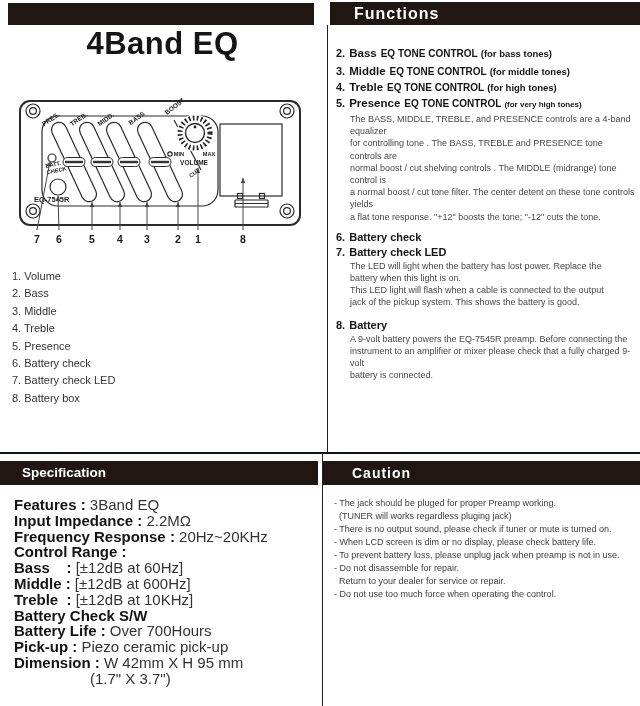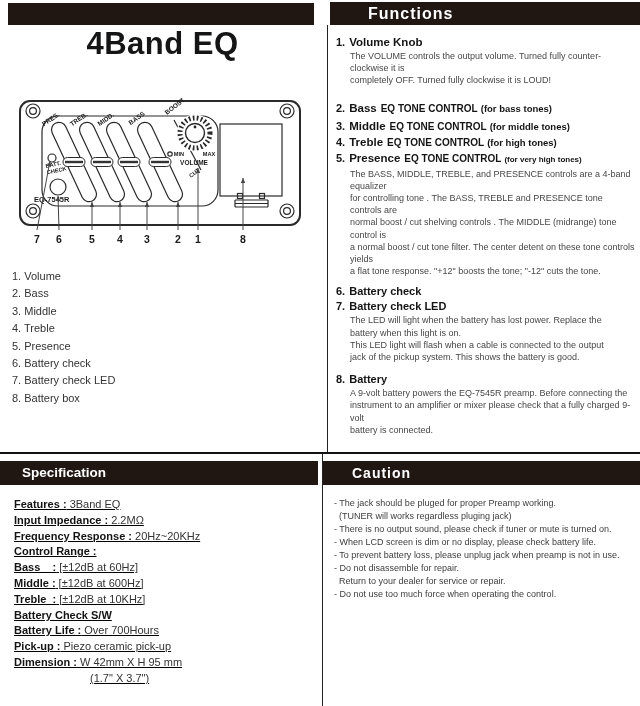--- a/index.html
+++ b/index.html
@@ -6,21 +6,21 @@
   .page {
     position:relative; width:640px; height:706px; background:#fff;
     font-family:"Liberation Sans","DejaVu Sans",sans-serif; overflow:hidden;
     margin:0 auto;
   }
   .bar {
     position:absolute; background:#201712; color:#fff; font-weight:bold;
     box-sizing:border-box;
   }
   #bar-left-top  { left:8px;  top:3px;   width:306px; height:22px; font-size:14.5px; line-height:22px; text-align:center; white-space:pre; letter-spacing:0px;font-style:italic; }
-  #bar-right-top { left:330px; top:2px;  width:310px; height:23px; font-size:16px;  line-height:23px; padding-left:38px; letter-spacing:1px; }
+  #bar-right-top { left:330px; top:2px;  width:310px; height:23px; font-size:16px;  line-height:23px; padding-left:24px; letter-spacing:1px; }
   #bar-left-bottom  { left:0;  top:461px; width:318px; height:24px; font-size:13.5px; line-height:24px; padding-left:22px; }
   #bar-right-bottom { left:322px; top:461px; width:318px; height:24px; font-size:14px; line-height:24px; padding-left:30px; letter-spacing:1px; }
 
   .vdiv { position:absolute; width:1px; background:#222; }
   #vdiv-top    { left:327px; top:25px;  height:428px; }
   #vdiv-bottom { left:322px; top:453px; height:253px; }
   #hdiv { position:absolute; left:0; top:452px; width:640px; height:2px; background:#111; }
 
   #eq-title { position:absolute; left:10px; top:26px; width:305px; text-align:center;
     font-size:31px; font-weight:bold; color:#151515; letter-spacing:0.5px; }
@@ -52,21 +52,21 @@
   #fn-item-2 { margin-top:14px; }
   #fn-item-3 { margin-top:3px; }
   #fn-item-4 { margin-top:1px; }
   #fn-item-5 { margin-top:1px; }
   #fn-item-5 .fn-tail { font-size:8px; }
   #fn-item-6 { margin-top:7px; }
   #fn-item-7 { margin-top:1px; }
   #fn-item-8 { margin-top:9px; }
 
   #spec-col { position:absolute; left:14px; top:497px; }
-  .spec-row { line-height:15.8px; font-size:11px; white-space:pre;text-decoration:underline; }
+  .spec-row { line-height:15.8px; font-size:15px; white-space:pre; }
   .spec-label { font-weight:bold; color:#141414; }
   .spec-value { color:#333; }
   #spec-row-13 { padding-left:76px; }
 
   #caution-col { position:absolute; left:334px; top:497px; width:302px; }
   .caution-item { font-size:9px; color:#3d3d3d; line-height:13px; white-space:pre-wrap; }
 </style>
 </head>
 <body>
 
@@ -202,25 +202,20 @@
     <div class="legend-item">2. Bass</div>
     <div class="legend-item">3. Middle</div>
     <div class="legend-item">4. Treble</div>
     <div class="legend-item">5. Presence</div>
     <div class="legend-item">6. Battery check</div>
     <div class="legend-item">7. Battery check LED</div>
     <div class="legend-item">8. Battery box</div>
   </div>
 
   <div id="functions-col">
-    <div class="fn-item" id="fn-item-1">
-      <div class="fn-head"><span class="fn-num">1.</span><span class="fn-name">Volume Knob</span></div>
-      <div class="fn-body">The VOLUME controls the output volume. Turned fully counter-clockwise it is
-completely OFF. Turned fully clockwise it is LOUD!</div>
-    </div>
     <div class="fn-item" id="fn-item-2">
       <div class="fn-head"><span class="fn-num">2.</span><span class="fn-name">Bass</span><span class="fn-caps">EQ TONE CONTROL</span><span class="fn-tail">(for bass tones)</span></div>
     </div>
     <div class="fn-item" id="fn-item-3">
       <div class="fn-head"><span class="fn-num">3.</span><span class="fn-name">Middle</span><span class="fn-caps">EQ TONE CONTROL</span><span class="fn-tail">(for middle tones)</span></div>
     </div>
     <div class="fn-item" id="fn-item-4">
       <div class="fn-head"><span class="fn-num">4.</span><span class="fn-name">Treble</span><span class="fn-caps">EQ TONE CONTROL</span><span class="fn-tail">(for high tones)</span></div>
     </div>
     <div class="fn-item" id="fn-item-5">

